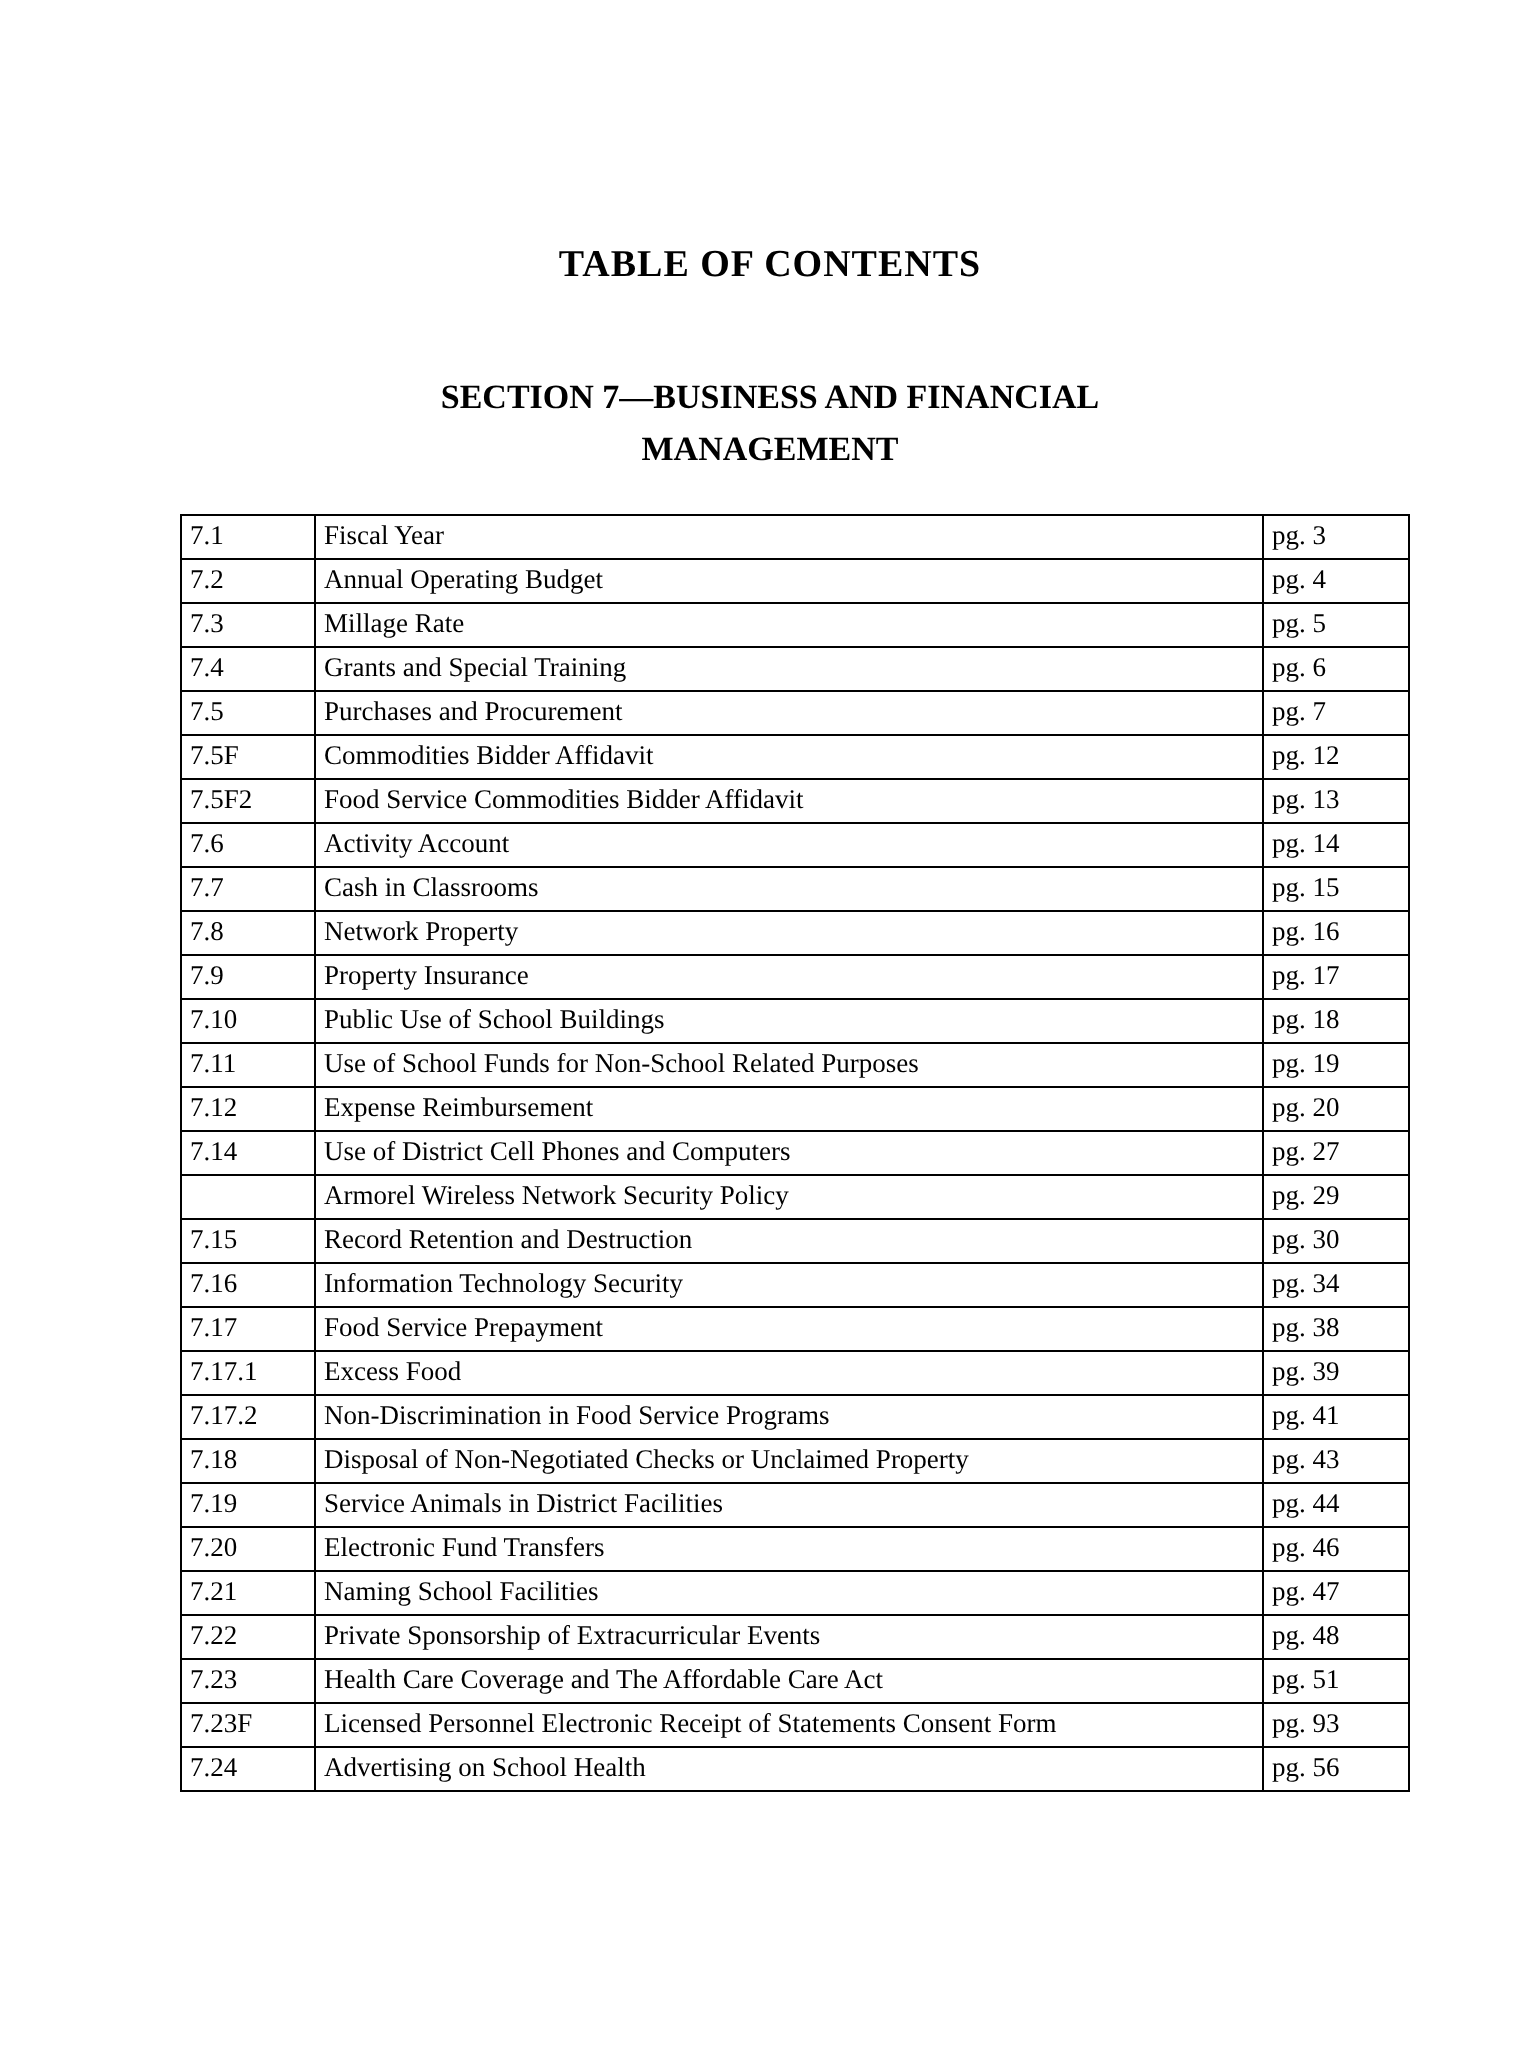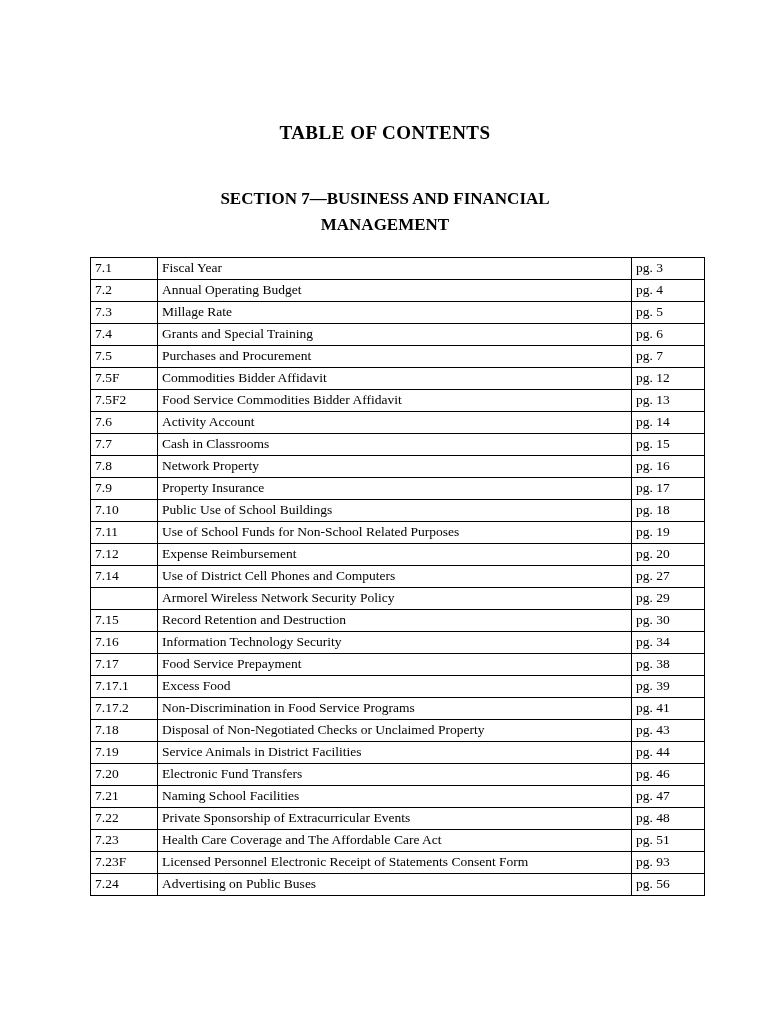--- a/index.html
+++ b/index.html
@@ -221,20 +221,20 @@
             <td class="col-title">Health Care Coverage and The Affordable Care Act</td>
             <td class="col-page">pg. 51</td>
           </tr>
           <tr>
             <td class="col-num">7.23F</td>
             <td class="col-title">Licensed Personnel Electronic Receipt of Statements Consent Form</td>
             <td class="col-page">pg. 93</td>
           </tr>
           <tr>
             <td class="col-num">7.24</td>
-            <td class="col-title">Advertising on Public Buses</td>
+            <td class="col-title">Advertising on School Health</td>
             <td class="col-page">pg. 56</td>
           </tr>
         </tbody>
     </table>
   </div>
 
 </div>
 
 </body></html>

